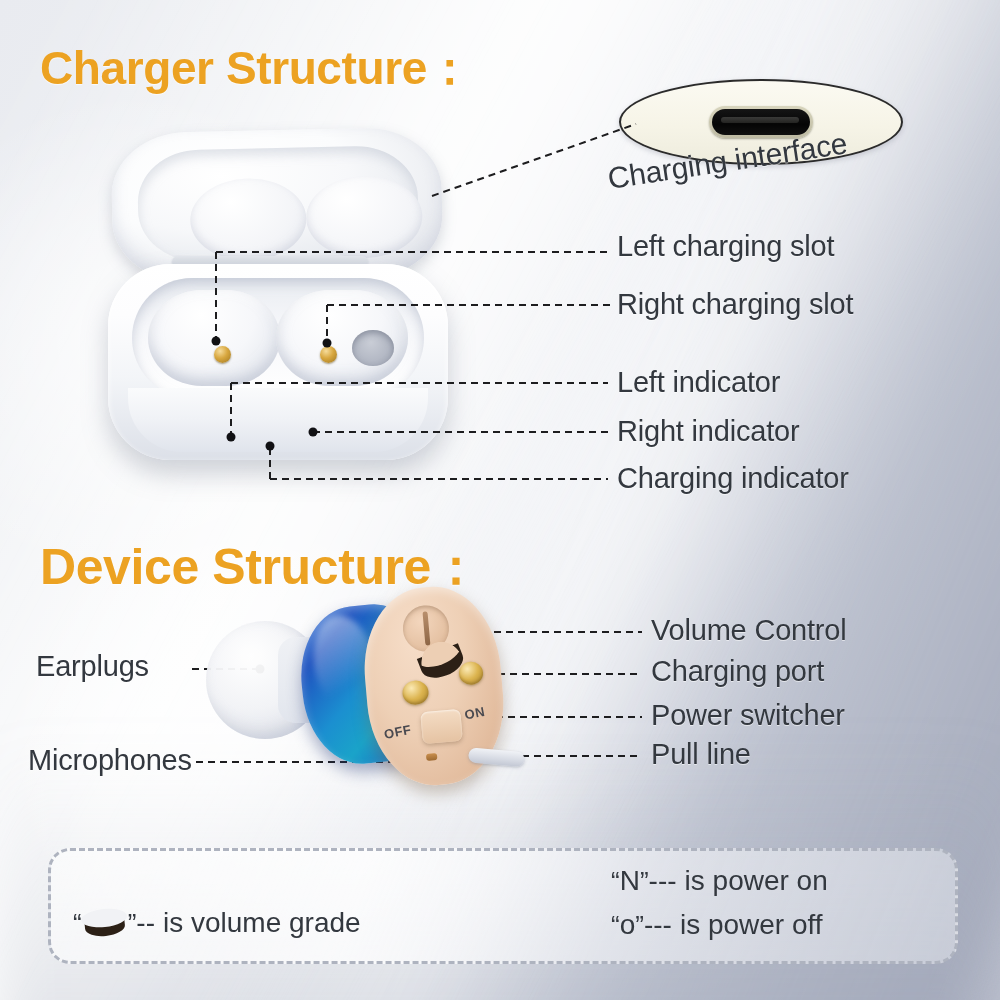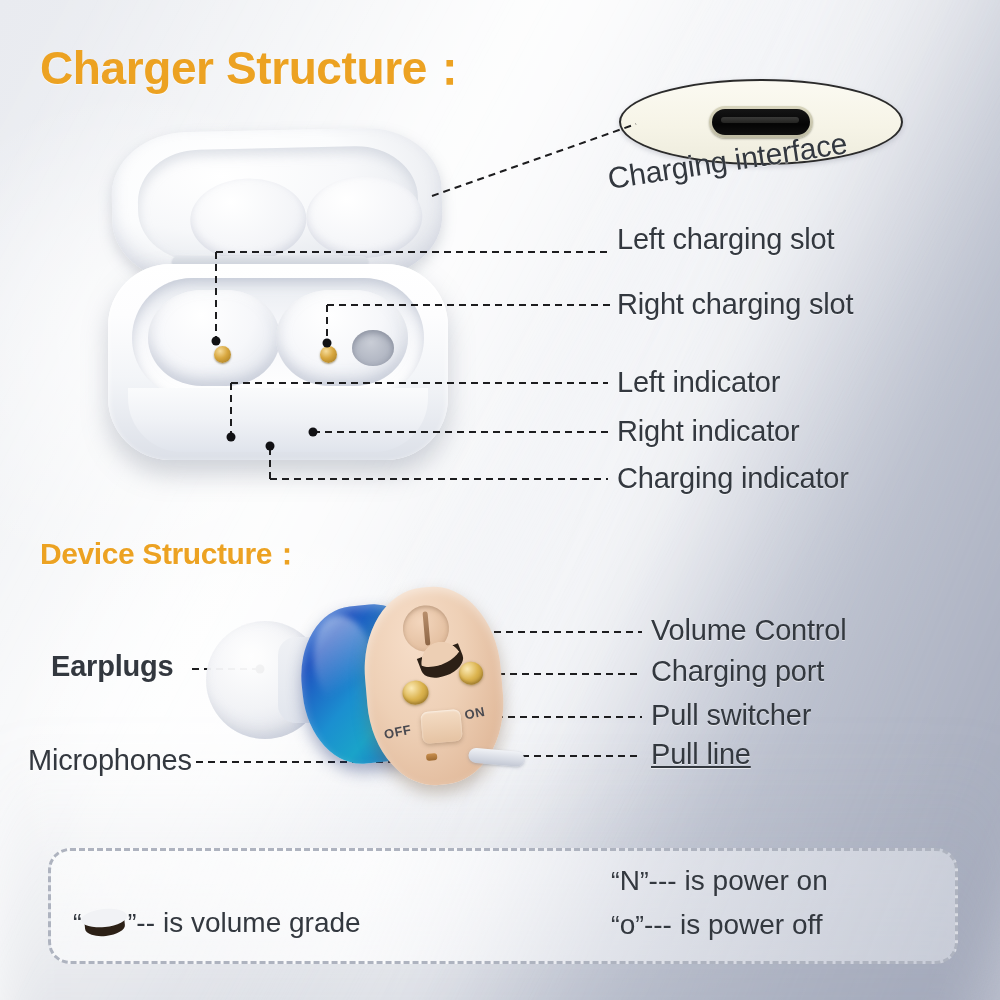--- a/index.html
+++ b/index.html
@@ -28,21 +28,21 @@
   .bg-glow-tl{position:absolute;left:-120px;top:80px;width:520px;height:520px;border-radius:50%;
     background:radial-gradient(circle,rgba(255,255,255,.75) 0%,rgba(255,255,255,0) 68%);}
   .bg-glow-bl{position:absolute;left:-40px;top:520px;width:560px;height:420px;border-radius:50%;
     background:radial-gradient(circle,rgba(255,255,255,.70) 0%,rgba(255,255,255,0) 70%);}
 
   
   .section-title{position:absolute;font-weight:bold;letter-spacing:-.4px;
     color:#eca222;white-space:nowrap;
     text-shadow:0 1px 1px rgba(255,255,255,.75);}
   #title-charger{left:40px;top:38px;font-size:46px;}
-  #title-device{left:40px;top:534px;font-size:30px;}
+  #title-device{left:40px;top:534px;font-size:50px;}
 
   
   .callout{position:absolute;white-space:nowrap;color:#33383f;font-size:29px;
     letter-spacing:-.2px;text-shadow:0 1px 0 rgba(255,255,255,.55);}
 
   
   #leaders{position:absolute;inset:0;pointer-events:none;}
 
   
   #case{position:absolute;left:104px;top:128px;width:350px;height:350px;}
@@ -266,21 +266,21 @@
       <circle cx="434" cy="632" r="4.5"></circle>
       <circle cx="462" cy="674" r="4.5"></circle>
       <circle cx="472" cy="717" r="4.5"></circle>
       <circle cx="443" cy="740" r="4.5"></circle>
       <circle cx="474" cy="756" r="4.5"></circle>
     </g>
     <line x1="443" y1="740" x2="474" y2="756" stroke="#1d1d1f" stroke-width="2"></line>
   </svg>
 
   <div class="callout" id="lbl-charging-interface">Charging interface</div>
-  <div class="callout" style="left:617px;top:223px;">Left charging slot</div>
+  <div class="callout" style="left:617px;top:230px;">Left charging slot</div>
   <div class="callout" style="left:617px;top:288px;text-align:center;">Right charging slot</div>
   <div class="callout" style="left:617px;top:366px;">Left indicator</div>
   <div class="callout" style="left:617px;top:415px;">Right indicator</div>
   <div class="callout" style="left:617px;top:462px;">Charging indicator</div>
 
   <div id="device">
     <div class="eartip"></div>
     <div class="eartip-neck"></div>
     <div class="blue-ring"></div>
     <div class="blue-gloss"></div>
@@ -292,26 +292,26 @@
       <div class="gold-contact a"></div>
       <div class="gold-contact b"></div>
       <div class="switch-body"></div>
       <div class="switch-txt off">OFF</div>
       <div class="switch-txt on">ON</div>
       <div class="mic-port"></div>
       <div class="pull-line"></div>
     </div>
   </div>
 
-  <div class="callout" style="left:51px;top:650px;font-weight:bold;">Earplugs</div>
+  <div class="callout" style="left:36px;top:650px;">Earplugs</div>
   <div class="callout" style="left:28px;top:744px;">Microphones</div>
   <div class="callout" style="left:651px;top:614px;">Volume Control</div>
   <div class="callout" style="left:651px;top:655px;">Charging port</div>
-  <div class="callout" style="left:651px;top:699px;">Pull switcher</div>
-  <div class="callout" style="left:651px;top:738px;text-decoration:underline;">Pull line</div>
+  <div class="callout" style="left:651px;top:699px;">Power switcher</div>
+  <div class="callout" style="left:651px;top:738px;">Pull line</div>
 
   <div id="legend">
 
     <div class="legend-line" id="legend-vol">
       <span class="sup-q">“</span>
       <span class="crescent-glyph"></span>
       <span class="sup-q">”</span>
       <span>--</span>
       <span style="margin-left:8px">is volume grade</span>
     </div>

